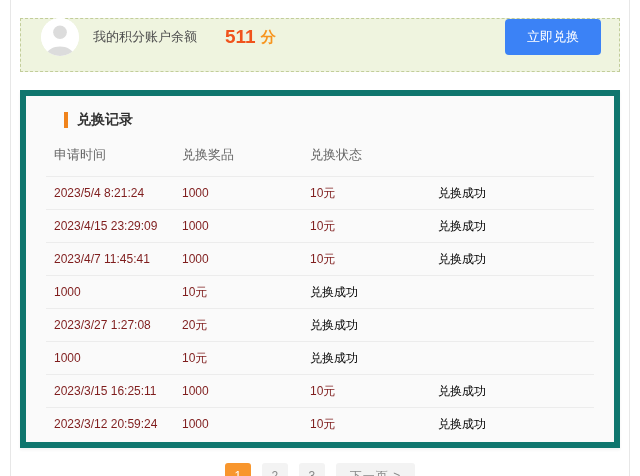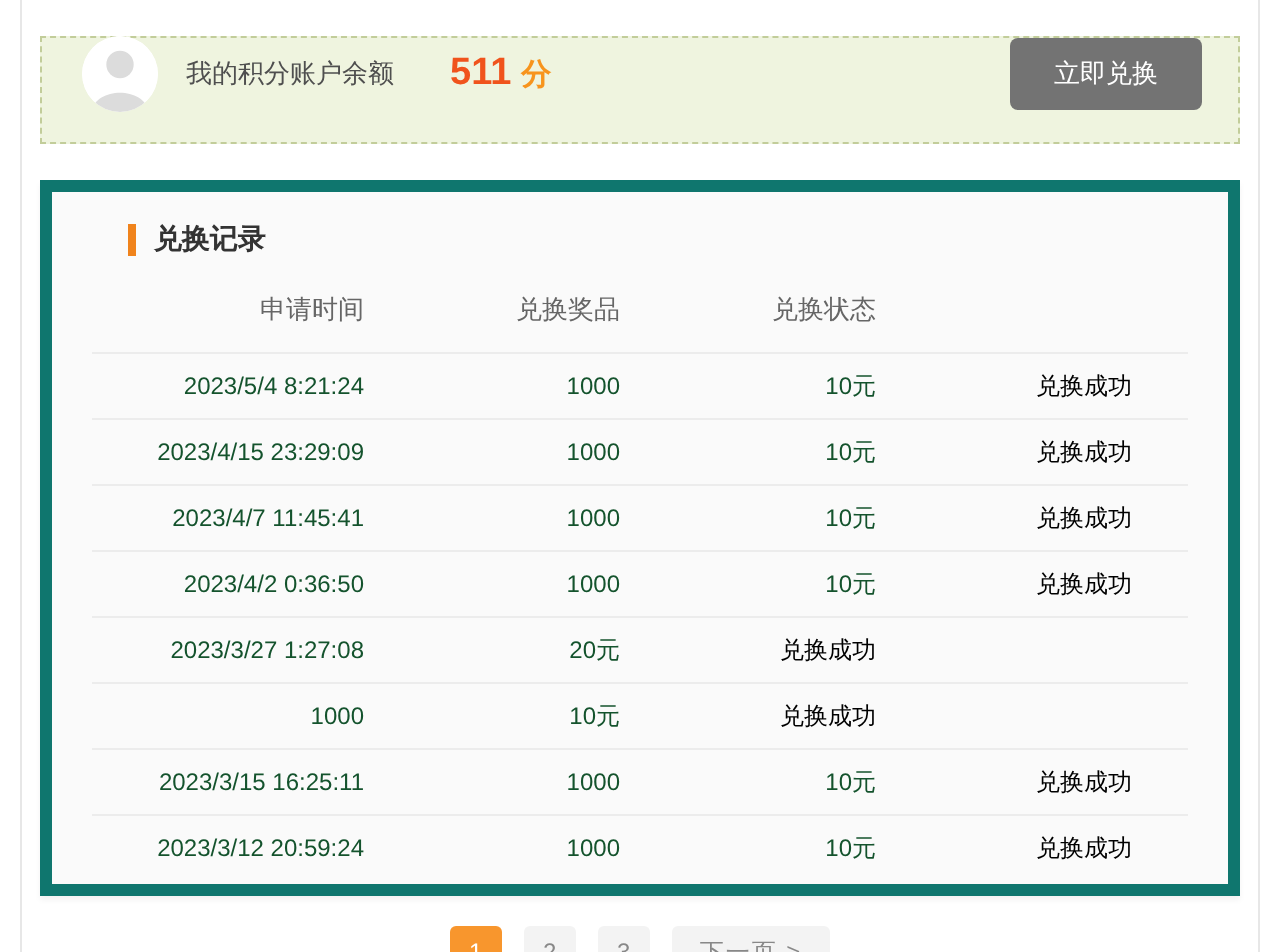--- a/index.html
+++ b/index.html
@@ -31,21 +31,21 @@
     overflow: hidden;
     background: #ffffff;
     display: inline-block;
     flex: 0 0 38px;
   }
   .balance-label { font-size: 13px; color: #4f4f4f; margin-left: 14px; }
   .balance-value { font-size: 19px; font-weight: bold; color: #f0531c; margin-left: 28px; }
   .balance-unit  { font-size: 15px; font-weight: bold; color: #f7941d; margin-left: 5px; }
   .exchange-btn {
     margin-left: auto;
-    background: #737373;
+    background: #3b82f6;
     color: #ffffff;
     font-size: 13px;
     border: none;
     border-radius: 4px;
     padding: 9px 22px;
     cursor: pointer;
     font-family: inherit;
   }
 
   
@@ -66,30 +66,30 @@
     background: #f0831c;
     display: inline-block;
     margin-right: 9px;
   }
   .card-title-text { font-size: 14px; font-weight: bold; color: #333333; }
 
   .thead, .trow {
     display: grid;
     grid-template-columns: 128px 128px 128px 128px;
     padding-left: 8px;
-    text-align: right;
+    text-align: left;
   }
   .thead { padding-top: 6px; padding-bottom: 12px; }
   .thead .th { font-size: 13px; color: #666666; }
   .trow {
     border-top: 1px solid #ececec;
     height: 33px;
     line-height: 32px;
   }
-  .trow .td { font-size: 12px; color: #14532d; }
+  .trow .td { font-size: 12px; color: #7f1d1d; }
   .trow .td.status { color: #000000; }
 
   
   .pagination {
     margin-top: 15px;
     display: flex;
     justify-content: center;
     align-items: center;
     gap: 11px;
   }
@@ -150,21 +150,20 @@
       <span class="td">10元</span>
       <span class="td status">兑换成功</span>
     </div>
     <div class="trow">
       <span class="td">2023/4/7 11:45:41</span>
       <span class="td">1000</span>
       <span class="td">10元</span>
       <span class="td status">兑换成功</span>
     </div>
     <div class="trow">
-      <span class="td">2023/4/2 0:36:50</span>
       <span class="td">1000</span>
       <span class="td">10元</span>
       <span class="td status">兑换成功</span>
     </div>
     <div class="trow">
       <span class="td">2023/3/27 1:27:08</span>
       <span class="td">20元</span>
       <span class="td status">兑换成功</span>
     </div>
     <div class="trow">

